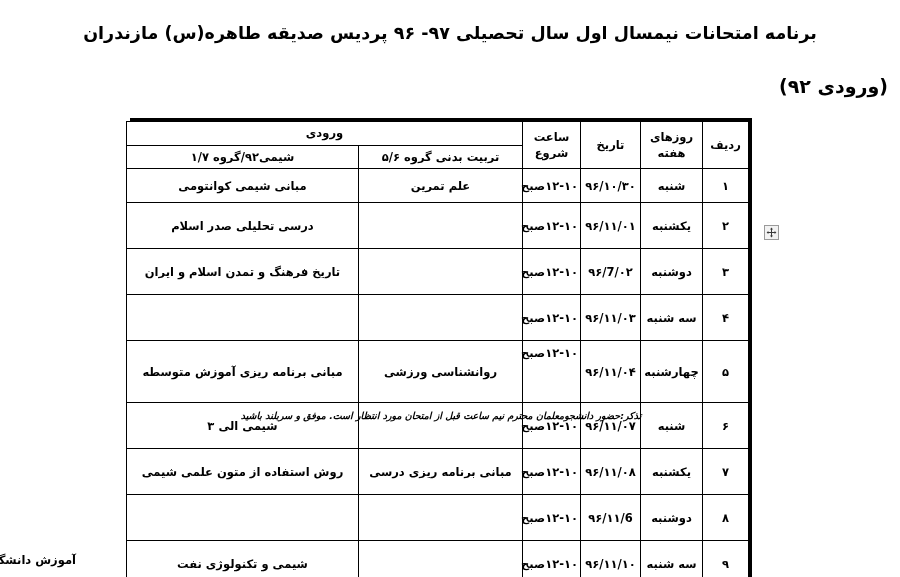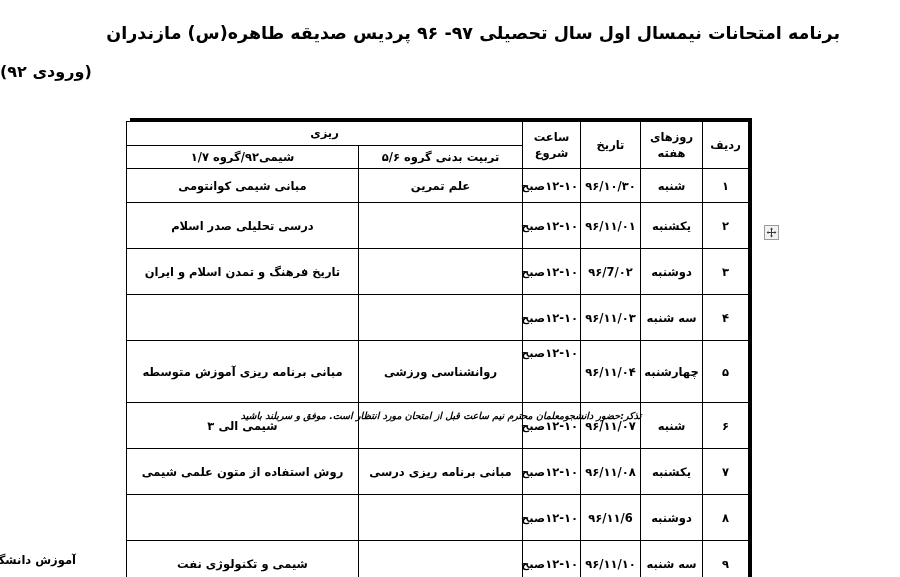--- a/index.html
+++ b/index.html
@@ -13,32 +13,33 @@
     background: #ffffff;
     font-family: "DejaVu Sans", "Liberation Sans", sans-serif;
     color: #000000;
     direction: rtl;
     overflow: hidden;
     position: relative;
   }
 
   
   .doc-title {
+    text-align: center;
     font-size: 17.5px;
     font-weight: bold;
     letter-spacing: -0.2px;
     margin: 0;
     padding: 22px 60px 0 60px;
     line-height: 1.35;
   }
   .doc-subtitle {
-    text-align: left;
-    font-size: 16px;
-    font-weight: bold;
-    margin: 0;
+    text-align: right;
+    font-size: 19px;
+    font-weight: bold;
+    margin: 12px;
     padding: 16px 0 0 0;
     line-height: 1.3;
   }
 
   
   .table-zone {
     position: absolute;
     top: 118px;
     left: 0;
     right: 0;
@@ -167,21 +168,21 @@
         <col class="c-time">
         <col class="c-pe">
         <col class="c-chem">
       </colgroup>
       <thead>
         <tr>
           <th class="rowspan-head" rowspan="2">ردیف</th>
           <th class="rowspan-head" rowspan="2">روزهای هفته</th>
           <th class="rowspan-head" rowspan="2">تاریخ</th>
           <th class="rowspan-head" rowspan="2">ساعت شروع</th>
-          <th class="reshte-head" colspan="2">ریزی</th>
+          <th class="reshte-head" colspan="2">ورودی</th>
         </tr>
         <tr>
           <th>تربیت بدنی گروه ۵/۶</th>
           <th>شیمی۹۲/گروه ۱/۷</th>
         </tr>
       </thead>
       <tbody id="sched-body">
           <tr class="r-normal">
             <td class="num-cell">۱</td>
             <td>شنبه</td>

